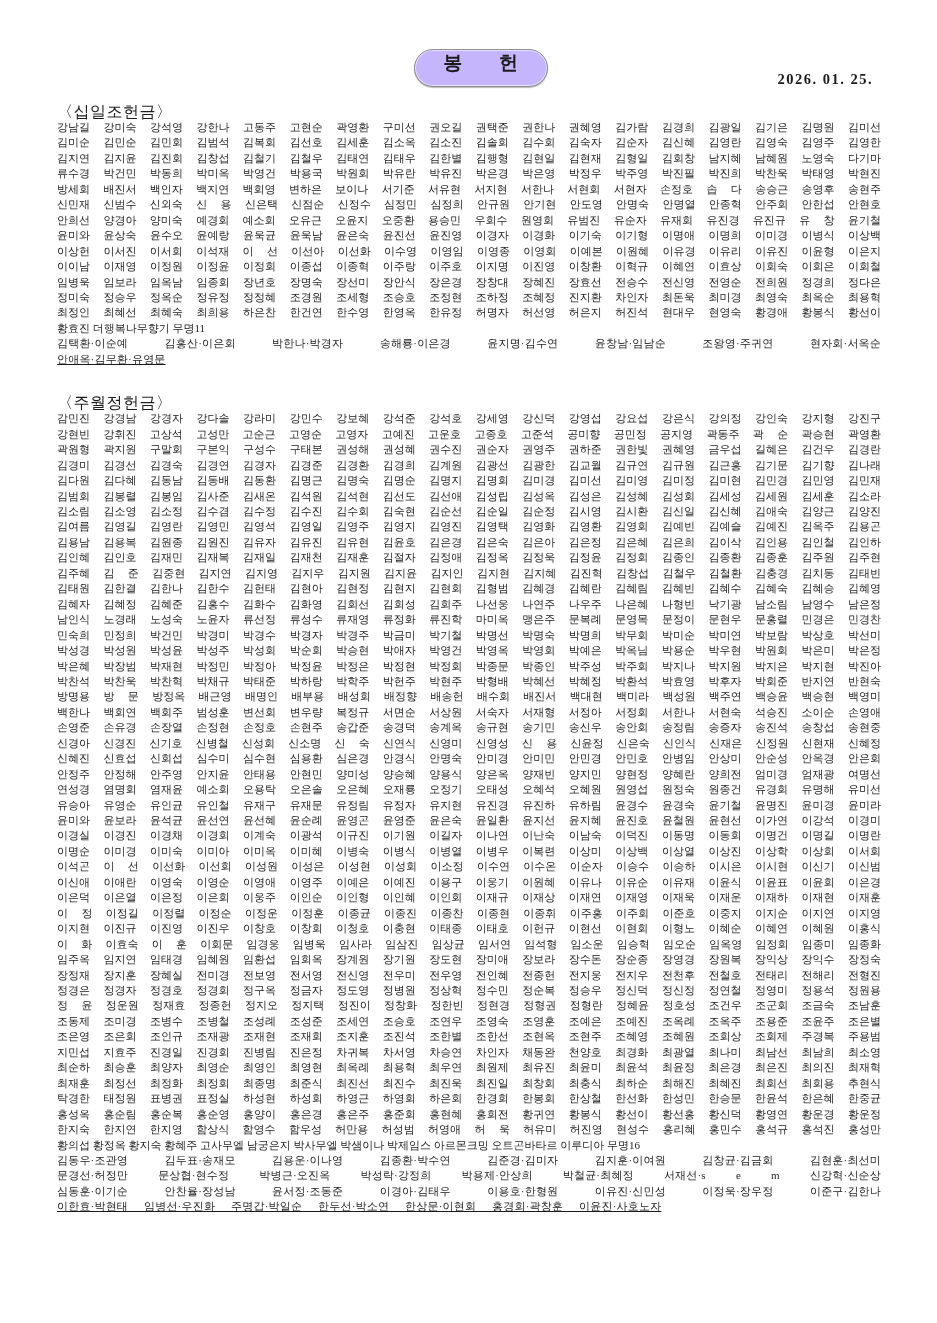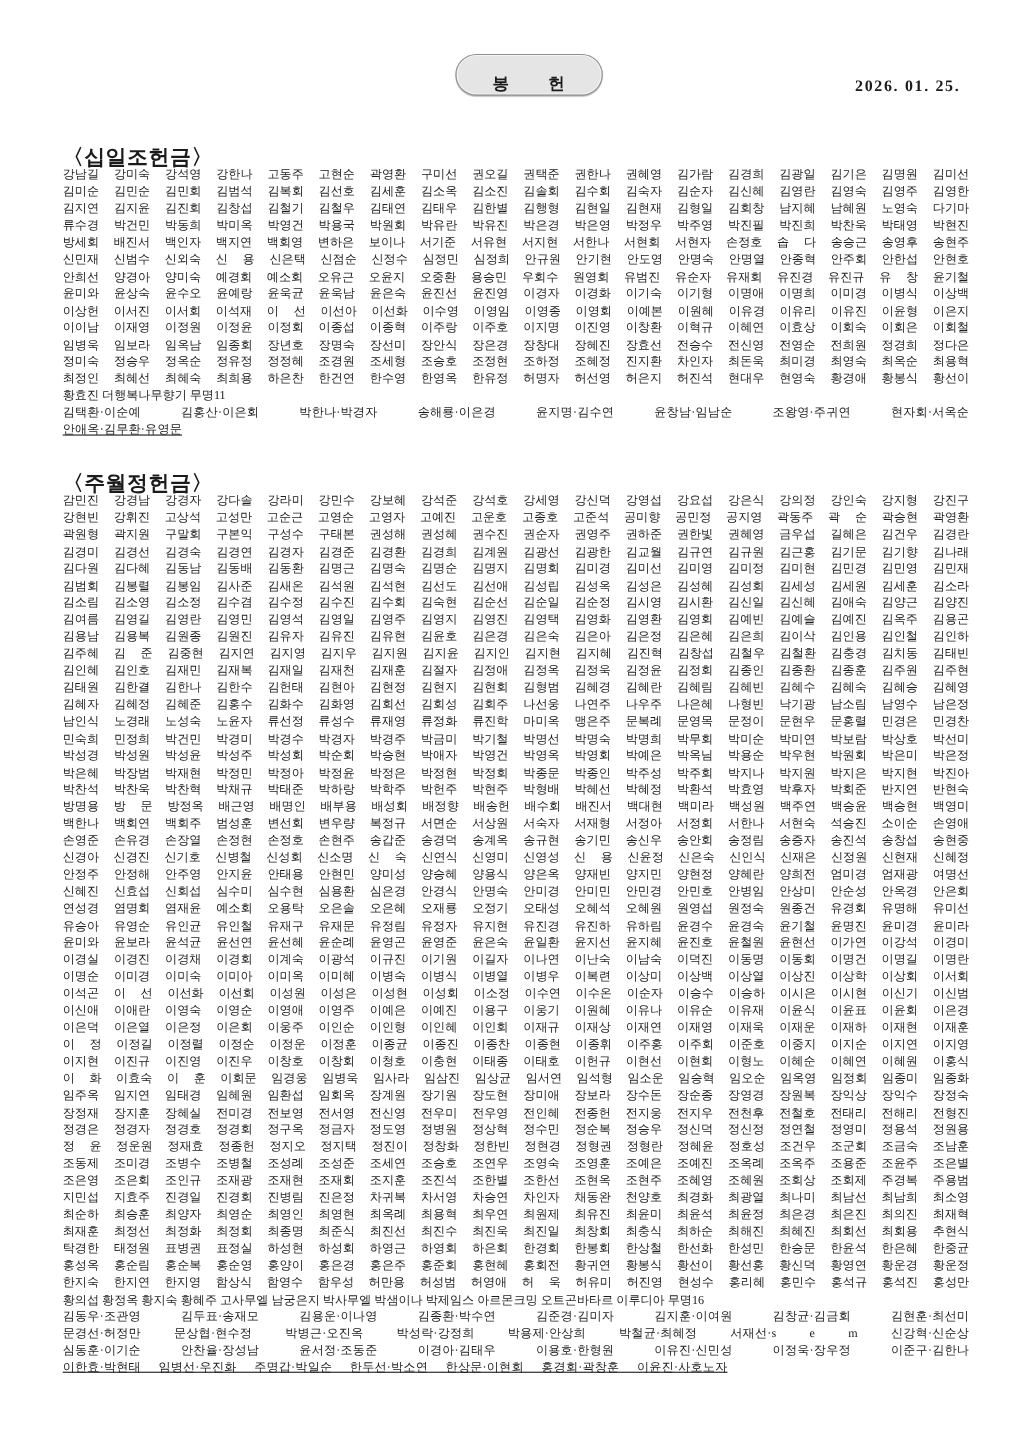--- a/index.html
+++ b/index.html
@@ -5,33 +5,33 @@
   html,body { margin:0; padding:0; background:#ffffff; }
   .page {
     position:relative; width:937px; height:1323px; background:#ffffff;
     font-family:"Liberation Serif","DejaVu Serif",serif; color:#1b1b1b;
     overflow:hidden;
   }
   .title-pill {
     position:absolute; top:49px; left:414px; width:132px; height:36px;
     border:1px solid #8f8f8f; border-radius:19px;
     box-shadow:0 1px 1px rgba(0,0,0,0.28), inset 0 0 0 1px rgba(255,255,255,0.6);
-    display:flex; align-items:flex-end; justify-content:center;
-    font-size:15px; font-weight:bold; word-spacing:30px; letter-spacing:1px;
-    background:#e5e5e5;
+    display:flex; align-items:flex-start; justify-content:center;
+    font-size:19px; font-weight:bold; word-spacing:30px; letter-spacing:1px;
+    background:#c4b5fd;
   }
   .date {
     position:absolute; top:71px; right:64px;
     font-size:14.5px; font-weight:bold; letter-spacing:1.5px;
   }
   .content { position:absolute; left:57px; top:103px; width:824px; }
   .section { margin:0; }
   .section + .section { margin-top:27px; }
   .section-header {
-    font-weight:bold; font-size:19px; line-height:17px; letter-spacing:0.5px;margin-top:32px;
+    font-weight:normal; font-size:16px; line-height:17px; letter-spacing:0.5px;
   }
   .rows { font-size:11px; line-height:15.45px; }
   .row { text-align:justify; text-align-last:justify; }
   .row.plain { text-align:center; text-align-last:left; }
   .row.couple.plain { word-spacing:13px;text-decoration:underline; }
   .row.couple { letter-spacing:0.2px; }
 </style>
 </head>
 <body>
 
@@ -72,35 +72,35 @@
       <div class="rows">
           <div class="row">감민진 강경남 강경자 강다솔 강라미 강민수 강보혜 강석준 강석호 강세영 강신덕 강영섭 강요섭 강은식 강의정 강인숙 강지형 강진구</div>
           <div class="row">강현빈 강휘진 고상석 고성만 고순근 고영순 고영자 고예진 고운호 고종호 고준석 공미향 공민정 공지영 곽동주 곽 순 곽승현 곽영환</div>
           <div class="row">곽원형 곽지원 구말회 구본익 구성수 구태본 권성해 권성혜 권수진 권순자 권영주 권하준 권한빛 권혜영 금우섭 길혜은 김건우 김경란</div>
           <div class="row">김경미 김경선 김경숙 김경연 김경자 김경준 김경환 김경희 김계원 김광선 김광한 김교월 김규연 김규원 김근홍 김기문 김기향 김나래</div>
           <div class="row">김다원 김다혜 김동남 김동배 김동환 김명근 김명숙 김명순 김명지 김명회 김미경 김미선 김미영 김미정 김미현 김민경 김민영 김민재</div>
           <div class="row">김범회 김봉렬 김봉임 김사준 김새온 김석원 김석현 김선도 김선애 김성립 김성옥 김성은 김성혜 김성회 김세성 김세원 김세훈 김소라</div>
           <div class="row">김소림 김소영 김소정 김수겸 김수정 김수진 김수회 김숙현 김순선 김순일 김순정 김시영 김시환 김신일 김신혜 김애숙 김양근 김양진</div>
           <div class="row">김여름 김영길 김영란 김영민 김영석 김영일 김영주 김영지 김영진 김영택 김영화 김영환 김영회 김예빈 김예슬 김예진 김옥주 김용곤</div>
           <div class="row">김용남 김용복 김원종 김원진 김유자 김유진 김유현 김윤호 김은경 김은숙 김은아 김은정 김은혜 김은희 김이삭 김인용 김인철 김인하</div>
+          <div class="row">김인혜 김인호 김재민 김재복 김재일 김재천 김재훈 김절자 김정애 김정옥 김정욱 김정윤 김정회 김종인 김종환 김종훈 김주원 김주현</div>
           <div class="row">김주혜 김 준 김중현 김지연 김지영 김지우 김지원 김지윤 김지인 김지현 김지혜 김진혁 김창섭 김철우 김철환 김충경 김치동 김태빈</div>
-          <div class="row">김인혜 김인호 김재민 김재복 김재일 김재천 김재훈 김절자 김정애 김정옥 김정욱 김정윤 김정회 김종인 김종환 김종훈 김주원 김주현</div>
           <div class="row">김태원 김한결 김한나 김한수 김헌태 김현아 김현정 김현지 김현회 김형범 김혜경 김혜란 김혜림 김혜빈 김혜수 김혜숙 김혜승 김혜영</div>
           <div class="row">김혜자 김혜정 김혜준 김홍수 김화수 김화영 김회선 김회성 김회주 나선웅 나연주 나우주 나은혜 나형빈 낙기광 남소림 남영수 남은정</div>
           <div class="row">남인식 노경래 노성숙 노윤자 류선정 류성수 류재영 류정화 류진학 마미옥 맹은주 문복례 문영목 문정이 문현우 문홍렬 민경은 민경찬</div>
           <div class="row">민숙희 민정희 박건민 박경미 박경수 박경자 박경주 박금미 박기철 박명선 박명숙 박명희 박무회 박미순 박미연 박보람 박상호 박선미</div>
           <div class="row">박성경 박성원 박성윤 박성주 박성회 박순회 박승현 박애자 박영건 박영옥 박영회 박예은 박옥님 박용순 박우현 박원회 박은미 박은정</div>
           <div class="row">박은혜 박장범 박재현 박정민 박정아 박정윤 박정은 박정현 박정회 박종문 박종인 박주성 박주회 박지나 박지원 박지은 박지현 박진아</div>
           <div class="row">박찬석 박찬욱 박찬혁 박채규 박태준 박하랑 박학주 박헌주 박현주 박형배 박혜선 박혜정 박환석 박효영 박후자 박회준 반지연 반현숙</div>
           <div class="row">방명용 방 문 방정옥 배근영 배명인 배부용 배성회 배정향 배송헌 배수회 배진서 백대현 백미라 백성원 백주연 백승윤 백승현 백영미</div>
           <div class="row">백한나 백회연 백회주 범성훈 변선회 변우량 복정규 서면순 서상원 서숙자 서재형 서정아 서정회 서한나 서현숙 석승진 소이순 손영애</div>
           <div class="row">손영준 손유경 손장열 손정현 손정호 손현주 송갑준 송경덕 송계옥 송규현 송기민 송신우 송안회 송정림 송증자 송진석 송창섭 송현중</div>
           <div class="row">신경아 신경진 신기호 신병철 신성회 신소명 신 숙 신연식 신영미 신영성 신 용 신윤정 신은숙 신인식 신재은 신정원 신현재 신혜정</div>
+          <div class="row">신혜진 신효섭 신회섭 심수미 심수현 심용환 심은경 안경식 안명숙 안미경 안미민 안민경 안민호 안병임 안상미 안순성 안옥경 안은회</div>
           <div class="row">안정주 안정해 안주영 안지윤 안태용 안현민 양미성 양승혜 양용식 양은옥 양재빈 양지민 양현정 양혜란 양희전 엄미경 엄재광 여명선</div>
-          <div class="row">신혜진 신효섭 신회섭 심수미 심수현 심용환 심은경 안경식 안명숙 안미경 안미민 안민경 안민호 안병임 안상미 안순성 안옥경 안은회</div>
           <div class="row">연성경 염명회 염재윤 예소회 오용탁 오은솔 오은혜 오재룡 오정기 오태성 오혜석 오혜원 원영섭 원정숙 원종건 유경회 유명해 유미선</div>
           <div class="row">유승아 유영순 유인균 유인철 유재구 유재문 유정림 유정자 유지현 유진경 유진하 유하림 윤경수 윤경숙 윤기철 윤명진 윤미경 윤미라</div>
           <div class="row">윤미와 윤보라 윤석균 윤선연 윤선혜 윤순례 윤영곤 윤영준 윤은숙 윤일환 윤지선 윤지혜 윤진호 윤철원 윤현선 이가연 이강석 이경미</div>
           <div class="row">이경실 이경진 이경채 이경회 이계숙 이광석 이규진 이기원 이길자 이나연 이난숙 이남숙 이덕진 이동명 이동회 이명건 이명길 이명란</div>
           <div class="row">이명순 이미경 이미숙 이미아 이미옥 이미혜 이병숙 이병식 이병열 이병우 이복련 이상미 이상백 이상열 이상진 이상학 이상회 이서회</div>
           <div class="row">이석곤 이 선 이선화 이선회 이성원 이성은 이성현 이성회 이소정 이수연 이수온 이순자 이승수 이승하 이시은 이시현 이신기 이신범</div>
           <div class="row">이신애 이애란 이영숙 이영순 이영애 이영주 이예은 이예진 이용구 이웅기 이원혜 이유나 이유순 이유재 이윤식 이윤표 이윤회 이은경</div>
           <div class="row">이은덕 이은열 이은정 이은회 이웅주 이인순 이인형 이인혜 이인회 이재규 이재상 이재연 이재영 이재욱 이재운 이재하 이재현 이재훈</div>
           <div class="row">이 정 이정길 이정렬 이정순 이정운 이정훈 이종균 이종진 이종찬 이종현 이종휘 이주홍 이주회 이준호 이중지 이지순 이지연 이지영</div>
           <div class="row">이지현 이진규 이진영 이진우 이창호 이창회 이청호 이충현 이태종 이태호 이헌규 이현선 이현회 이형노 이혜순 이혜연 이혜원 이홍식</div>

